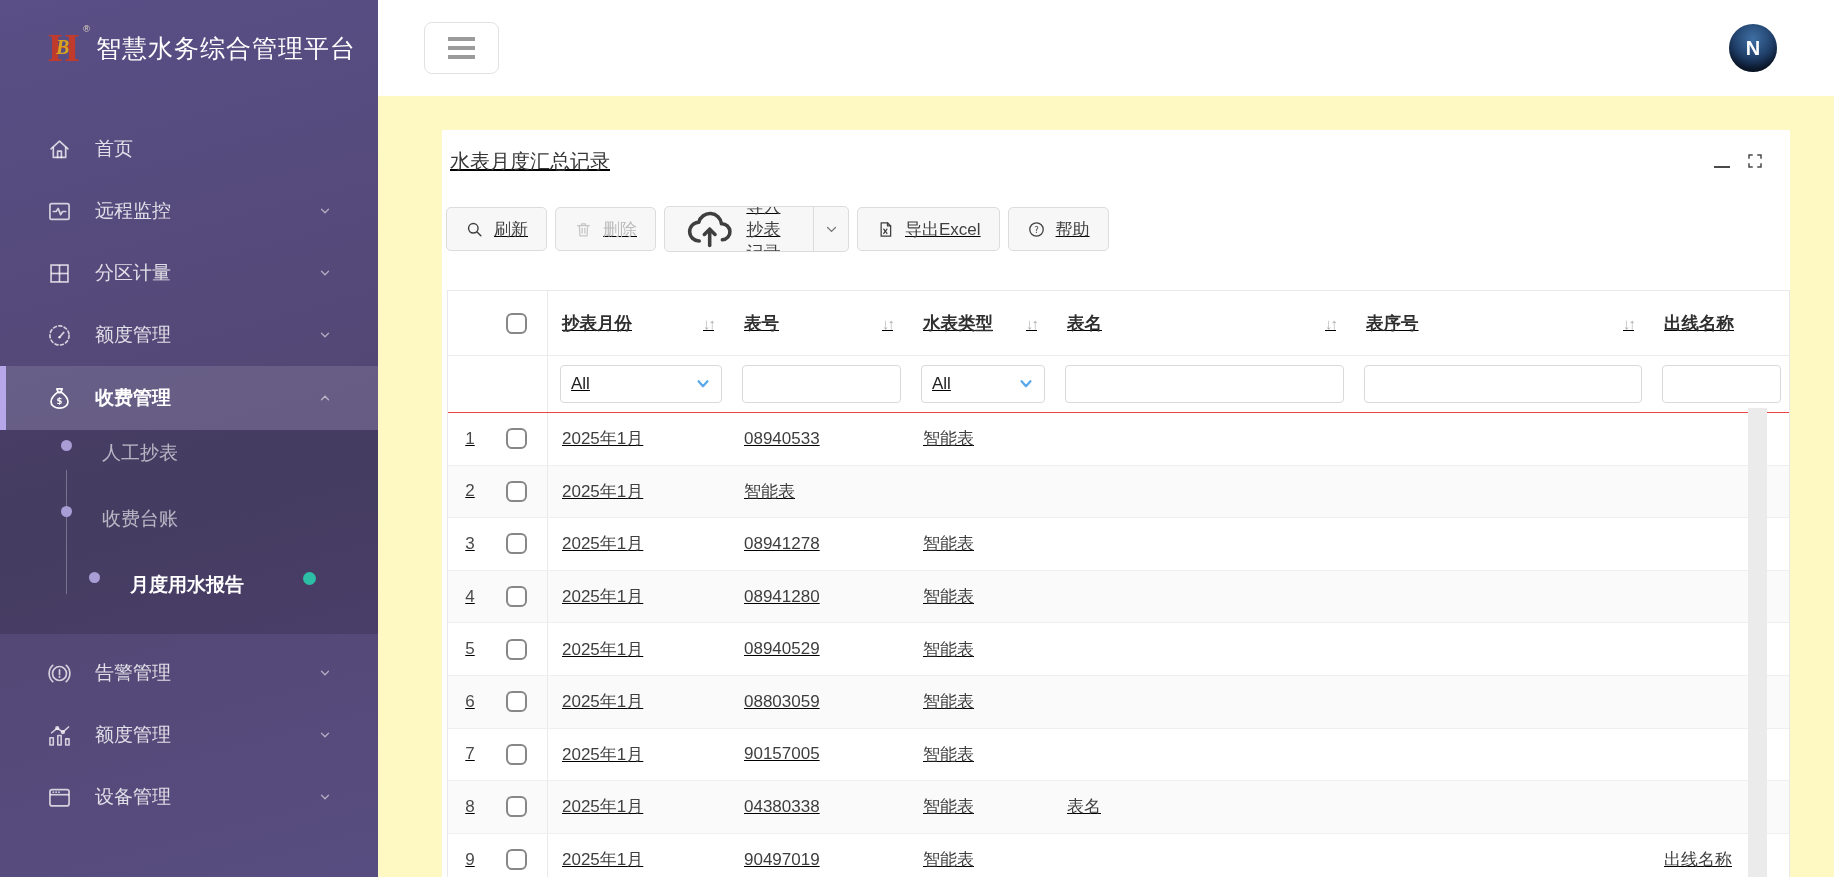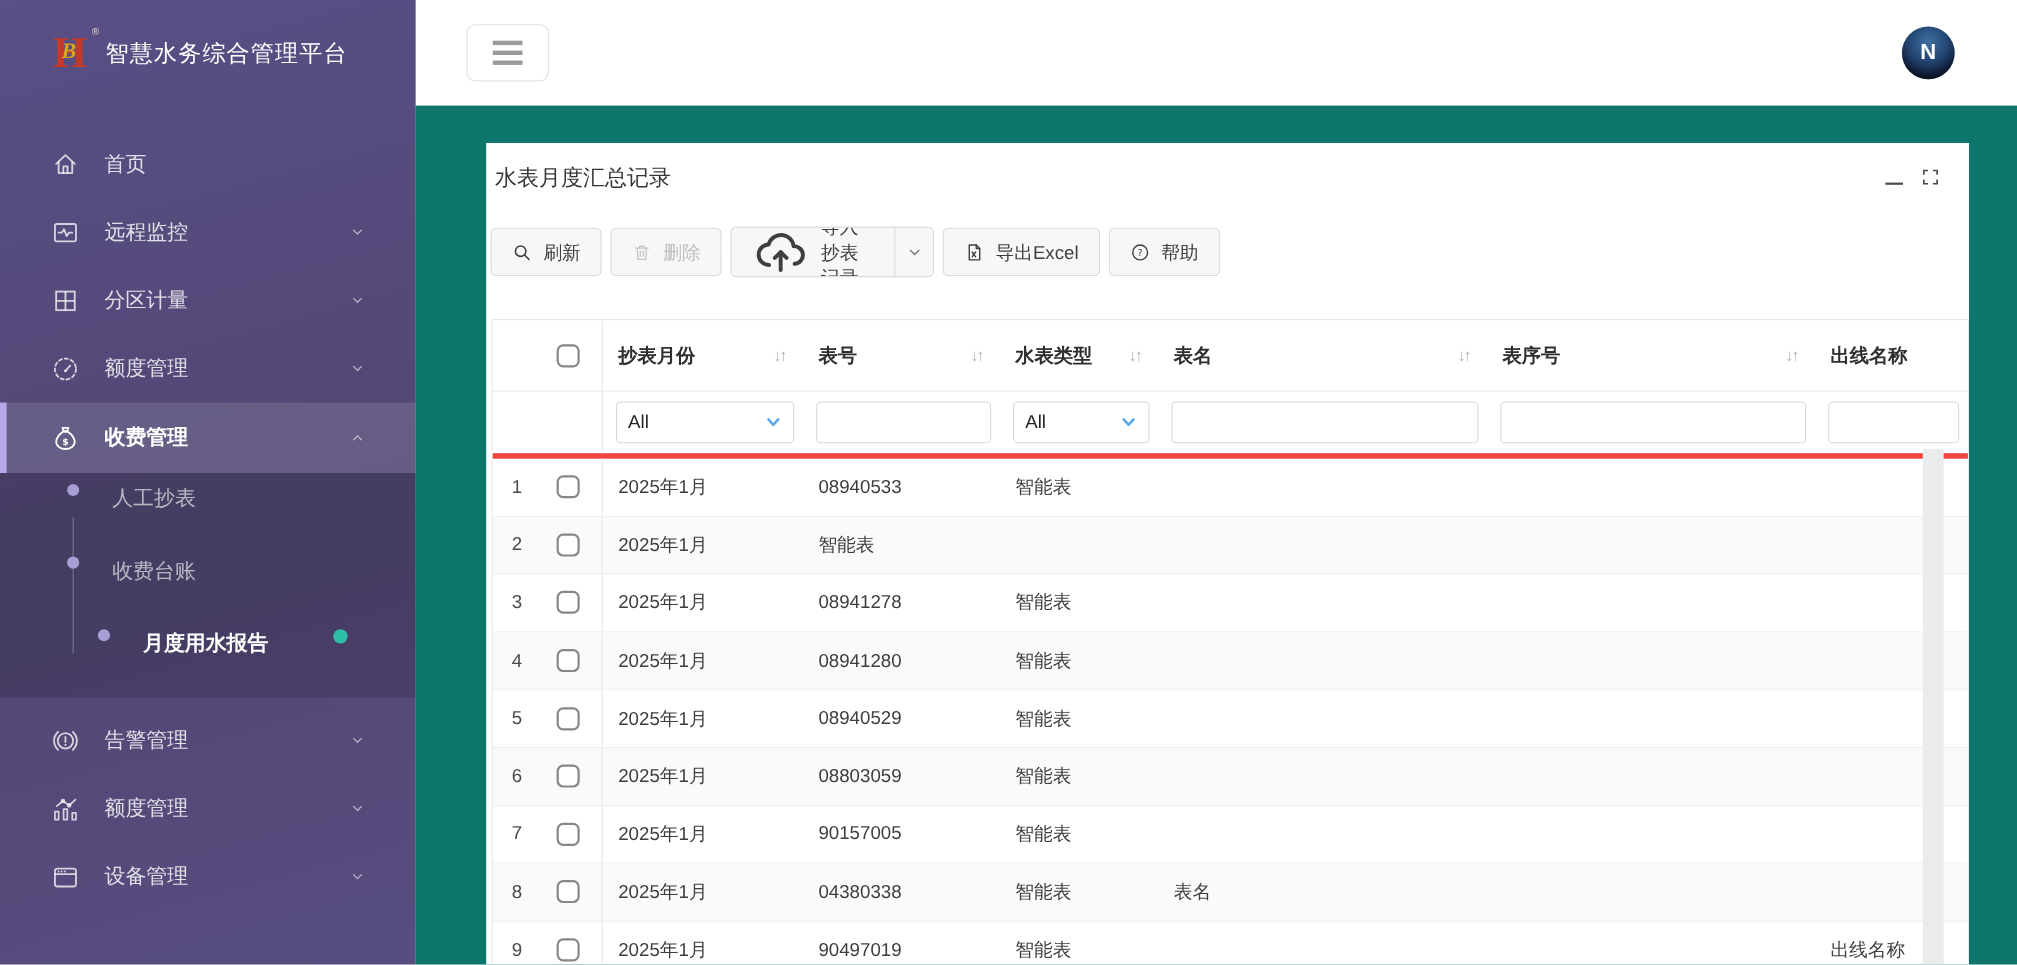--- a/index.html
+++ b/index.html
@@ -6,21 +6,21 @@
   body{font-family:"Liberation Sans","DejaVu Sans",sans-serif;width:1834px;height:877px;overflow:hidden;}
   .app{position:relative;width:1834px;height:877px;display:flex;}
 
   
   .sidebar{width:378px;min-width:378px;height:877px;background:linear-gradient(165deg,#5a4f86 0%,#514672 55%,#584d80 100%);color:rgba(255,255,255,.82);overflow:hidden;}
   .logo{height:96px;display:flex;align-items:center;padding-left:48px;}
   .logo-mark{position:relative;width:34px;height:44px;margin-right:14px;}
   .logo-h{font-family:"Liberation Serif","DejaVu Serif",serif;font-size:40px;font-weight:bold;color:#c03b2c;line-height:44px;}
   .logo-b{position:absolute;left:8px;top:10px;font-family:"Liberation Serif","DejaVu Serif",serif;font-style:italic;font-size:20px;font-weight:bold;color:#d9a41f;}
   .logo-reg{position:absolute;right:-8px;top:-2px;font-size:9px;color:#e8dfc8;}
-  .logo-title{font-size:21px;color:#fff;letter-spacing:1px;}
+  .logo-title{font-size:25px;color:#fff;letter-spacing:1px;}
 
   .nav{padding-top:22px;}
   .nav-item{position:relative;height:62px;display:flex;align-items:center;padding:0 46px 0 46px;font-size:19px;cursor:pointer;}
   .nav-item .nicon{width:27px;height:27px;margin-right:22px;flex:0 0 27px;color:rgba(255,255,255,.75);}
   .nav-item .chev{margin-left:auto;width:14px;height:14px;color:rgba(255,255,255,.55);}
   .nav-item.active{height:64px;background:rgba(255,255,255,.12);color:#fff;font-weight:bold;}
   .nav-item.active .nicon{color:#fff;}
   .nav-item.active::before{content:"";position:absolute;left:0;top:0;bottom:0;width:6px;background:#b7a7ea;}
   .submenu{position:relative;background:rgba(0,0,0,.14);padding:10px 0 2px 0;}
   .submenu::before{content:"";position:absolute;left:66px;top:40px;bottom:40px;width:1px;background:rgba(255,255,255,.28);}
@@ -29,21 +29,21 @@
   .sub-item.active{color:#fff;font-weight:bold;height:60px;margin-left:28px;}
   .sub-item .page-dot{position:absolute;right:62px;width:13px;height:13px;border-radius:50%;}
 
   
   .main{flex:1;display:flex;flex-direction:column;height:877px;}
   .topbar{height:96px;background:#fff;display:flex;align-items:center;justify-content:space-between;padding:0 57px 0 46px;}
   .hamburger{width:73px;height:50px;border:1px solid #e2e2e2;border-radius:8px;background:#fff;display:flex;flex-direction:column;justify-content:center;align-items:center;gap:5px;cursor:pointer;}
   .hamburger span{display:block;width:27px;height:4px;background:#9b9b9b;}
   .avatar{width:48px;height:48px;border-radius:50%;background:radial-gradient(circle at 50% 30%,#3e6fa3 0%,#1d3a63 55%,#0b1730 100%);display:flex;align-items:center;justify-content:center;color:#fff;font-size:20px;font-weight:bold;cursor:pointer;box-shadow:inset 0 -10px 12px -6px rgba(0,0,0,.7);}
 
-  .content{flex:1;background:#0f766e;padding:34px 44px 0 64px;overflow:hidden;}
+  .content{flex:1;background:#fef9c3;padding:34px 44px 0 64px;overflow:hidden;text-decoration:underline;}
   .panel{position:relative;background:#fff;height:747px;overflow:hidden;}
   .panel-head{height:62px;display:flex;align-items:center;padding:0 26px 0 8px;}
   .panel-title{font-size:20px;color:#363636;}
   .win-controls{margin-left:auto;display:flex;align-items:center;gap:16px;color:#4a4a4a;}
   .min-btn{width:16px;height:2px;background:#4a4a4a;transform:translateY(6px);cursor:pointer;}
   .fs-btn{width:18px;height:18px;cursor:pointer;}
 
   .toolbar{display:flex;align-items:center;margin:14px 0 0 4px;}
   .btn{height:44px;display:flex;align-items:center;gap:10px;background:#f7f7f7;border:1px solid #dcdcdc;border-radius:5px;padding:0 18px;font-size:17px;color:#3f3f3f;margin-right:8px;cursor:pointer;white-space:nowrap;}
   .btn .bicon{width:19px;height:19px;}
@@ -56,21 +56,21 @@
 
   
   .table{margin:38px 0 0 5px;border:1px solid #e9e9e9;border-bottom:none;}
   .grid-cols{display:grid;grid-template-columns:100px 182px 179px 144px 299px 298px minmax(0,1fr);}
   .thead{height:64px;font-weight:bold;font-size:17.5px;color:#2f2f2f;}
   .thead .hcell{display:flex;align-items:center;padding-left:14px;}
   .thead .sort{margin-left:auto;margin-right:16px;font-size:15px;color:#b3b3b3;font-weight:normal;letter-spacing:-2px;cursor:pointer;}
   .cb-col{border-right:1px solid #e9e9e9;}
   .thead .cb-col{display:flex;align-items:center;padding-left:58px;}
   .cb{width:21px;height:21px;border:2px solid #878787;border-radius:6px;background:#fff;display:inline-block;cursor:pointer;box-sizing:border-box;}
-  .frow{height:56px;border-top:1px solid #ececec;border-bottom:5px solid #ef4444;}
+  .frow{height:56px;border-top:1px solid #ececec;border-bottom:1px solid #ef4444;}
   .fcell{display:flex;align-items:center;}
   .f-input{height:38px;margin:0 8px 0 12px;width:calc(100% - 20px);border:1px solid #d9d9d9;border-radius:4px;background:#fff;font-size:17px;color:#333;padding:0 8px;box-sizing:border-box;font-family:inherit;}
   .f-select{position:relative;height:38px;margin:0 8px 0 12px;width:calc(100% - 20px);border:1px solid #d9d9d9;border-radius:4px;background:#fff;display:flex;align-items:center;padding-left:10px;font-size:17px;color:#222;box-sizing:border-box;cursor:pointer;}
   .f-select .schev{position:absolute;right:10px;width:16px;height:16px;}
   .trow{height:52.6px;border-bottom:1px solid #efefef;font-size:17px;color:#3e3e3e;box-sizing:border-box;}
   .trow:nth-child(even){background:#fafafa;}
   .cell{display:flex;align-items:center;padding-left:14px;overflow:hidden;white-space:nowrap;}
   .cb-cell{padding-left:0;}
   .cb-cell .idx{width:44px;text-align:center;color:#4a4a4a;}
   .cb-cell .cb{margin-left:14px;}

